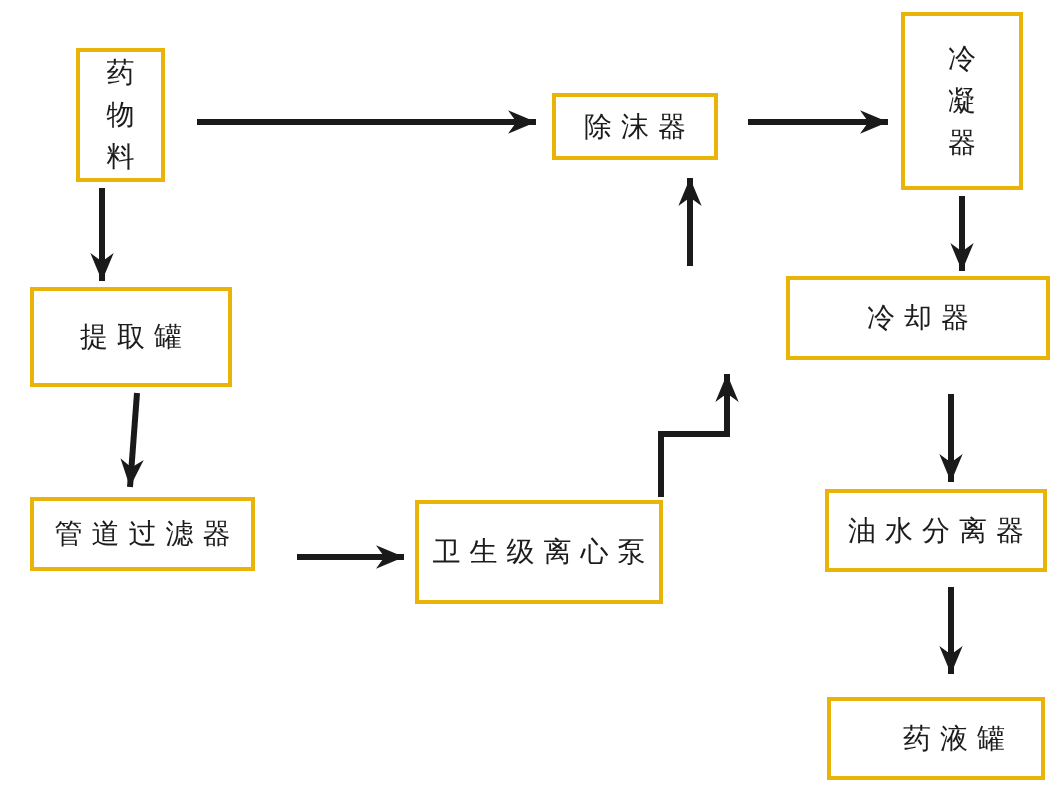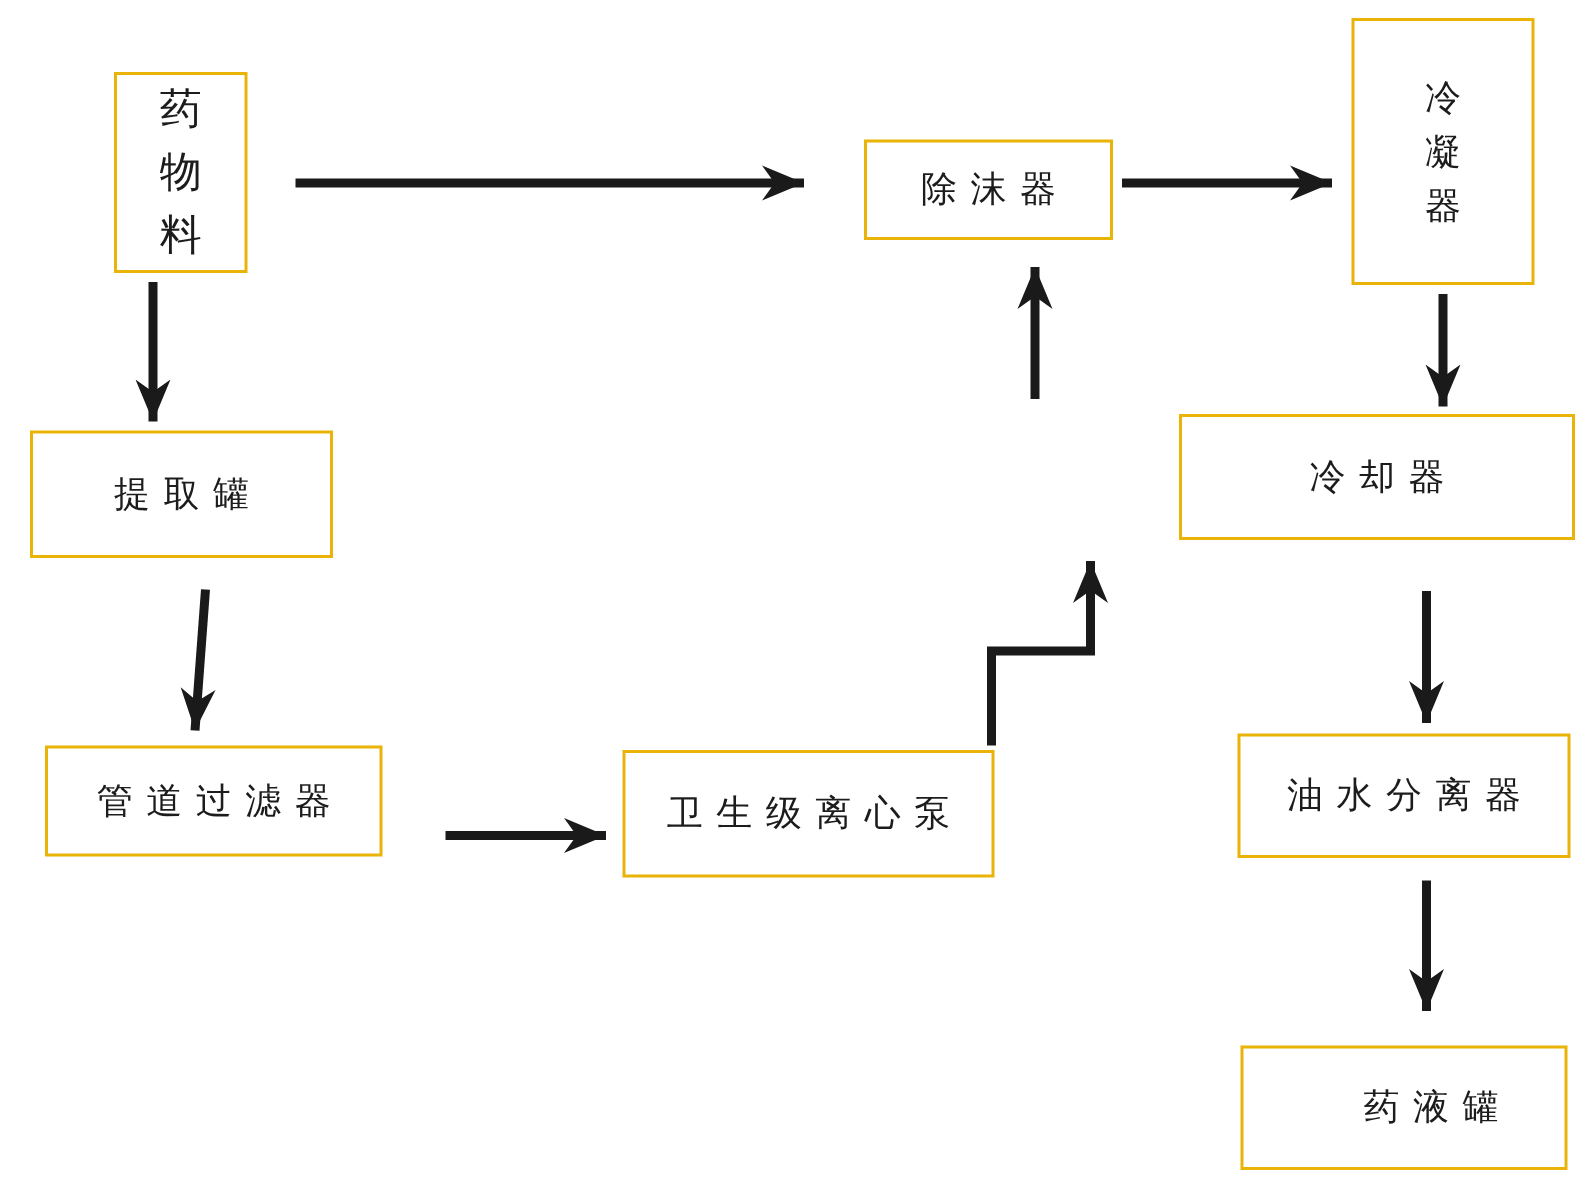--- a/index.html
+++ b/index.html
@@ -18,51 +18,51 @@
   .arrow-layer {
     position: absolute;
     left: 0;
     top: 0;
     width: 1060px;
     height: 792px;
   }
   .node {
     position: absolute;
     box-sizing: border-box;
-    border: 2px solid #eab308;
+    border: 4px solid #eab308;
     background: #ffffff;
     display: flex;
     align-items: center;
     justify-content: center;
     color: #1c1c1c;
   }
   .node .label {
-    font-size: 24px;
+    font-size: 28px;
     letter-spacing: 9px;
     text-indent: 9px; 
     white-space: nowrap;
     line-height: 1.2;
   }
   .node.vertical .label {
     width: 1em;
     letter-spacing: 0;
     text-indent: 0;
     white-space: normal;
     word-break: break-all;
     line-height: 1.5;
     text-align: center;
   }
   
   .n-drug-material        { left: 76px;  top: 48px;  width: 89px;  height: 134px; }
   .n-drug-material .label { font-size: 28px; }
-  .n-extraction-tank      { left: 20px;  top: 287px; width: 202px; height: 85px; align-items: center; }
+  .n-extraction-tank      { left: 30px;  top: 287px; width: 202px; height: 100px; align-items: center; }
   .n-pipeline-filter      { left: 30px;  top: 497px; width: 225px; height: 74px; }
-  .n-pump                 { left: 415px; top: 500px; width: 248px; height: 85px; }
+  .n-pump                 { left: 415px; top: 500px; width: 248px; height: 104px; }
   .n-concentration-tank   { left: 533px; top: 278px; width: 219px; height: 69px; }
-  .n-demister             { left: 576px; top: 93px;  width: 166px; height: 67px; }
+  .n-demister             { left: 552px; top: 93px;  width: 166px; height: 67px; }
   .n-condenser            { left: 901px; top: 12px;  width: 122px; height: 178px; }
   .n-cooler               { left: 786px; top: 276px; width: 264px; height: 84px; }
   .n-separator            { left: 825px; top: 489px; width: 222px; height: 83px; }
   .n-medicine-tank        { left: 827px; top: 697px; width: 218px; height: 83px; padding-left: 36px; }
 </style>
 </head>
 <body>
 
 <div class="canvas">
 

